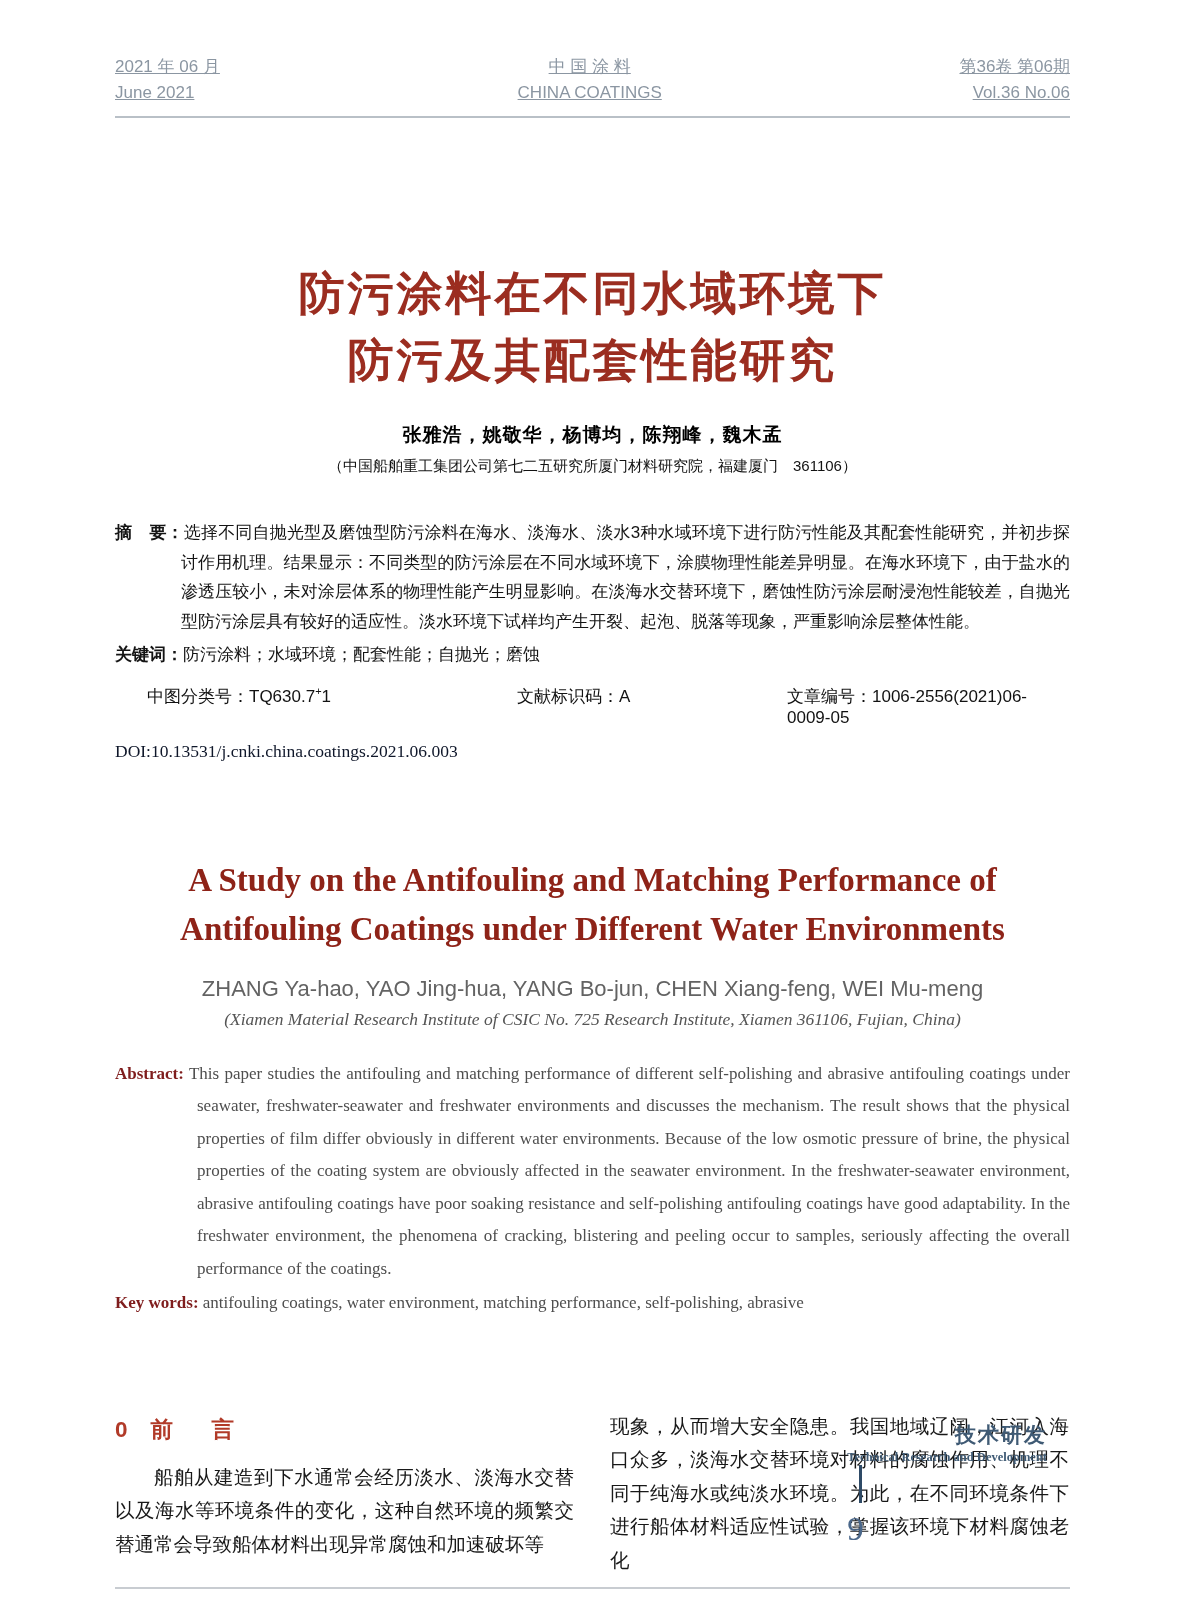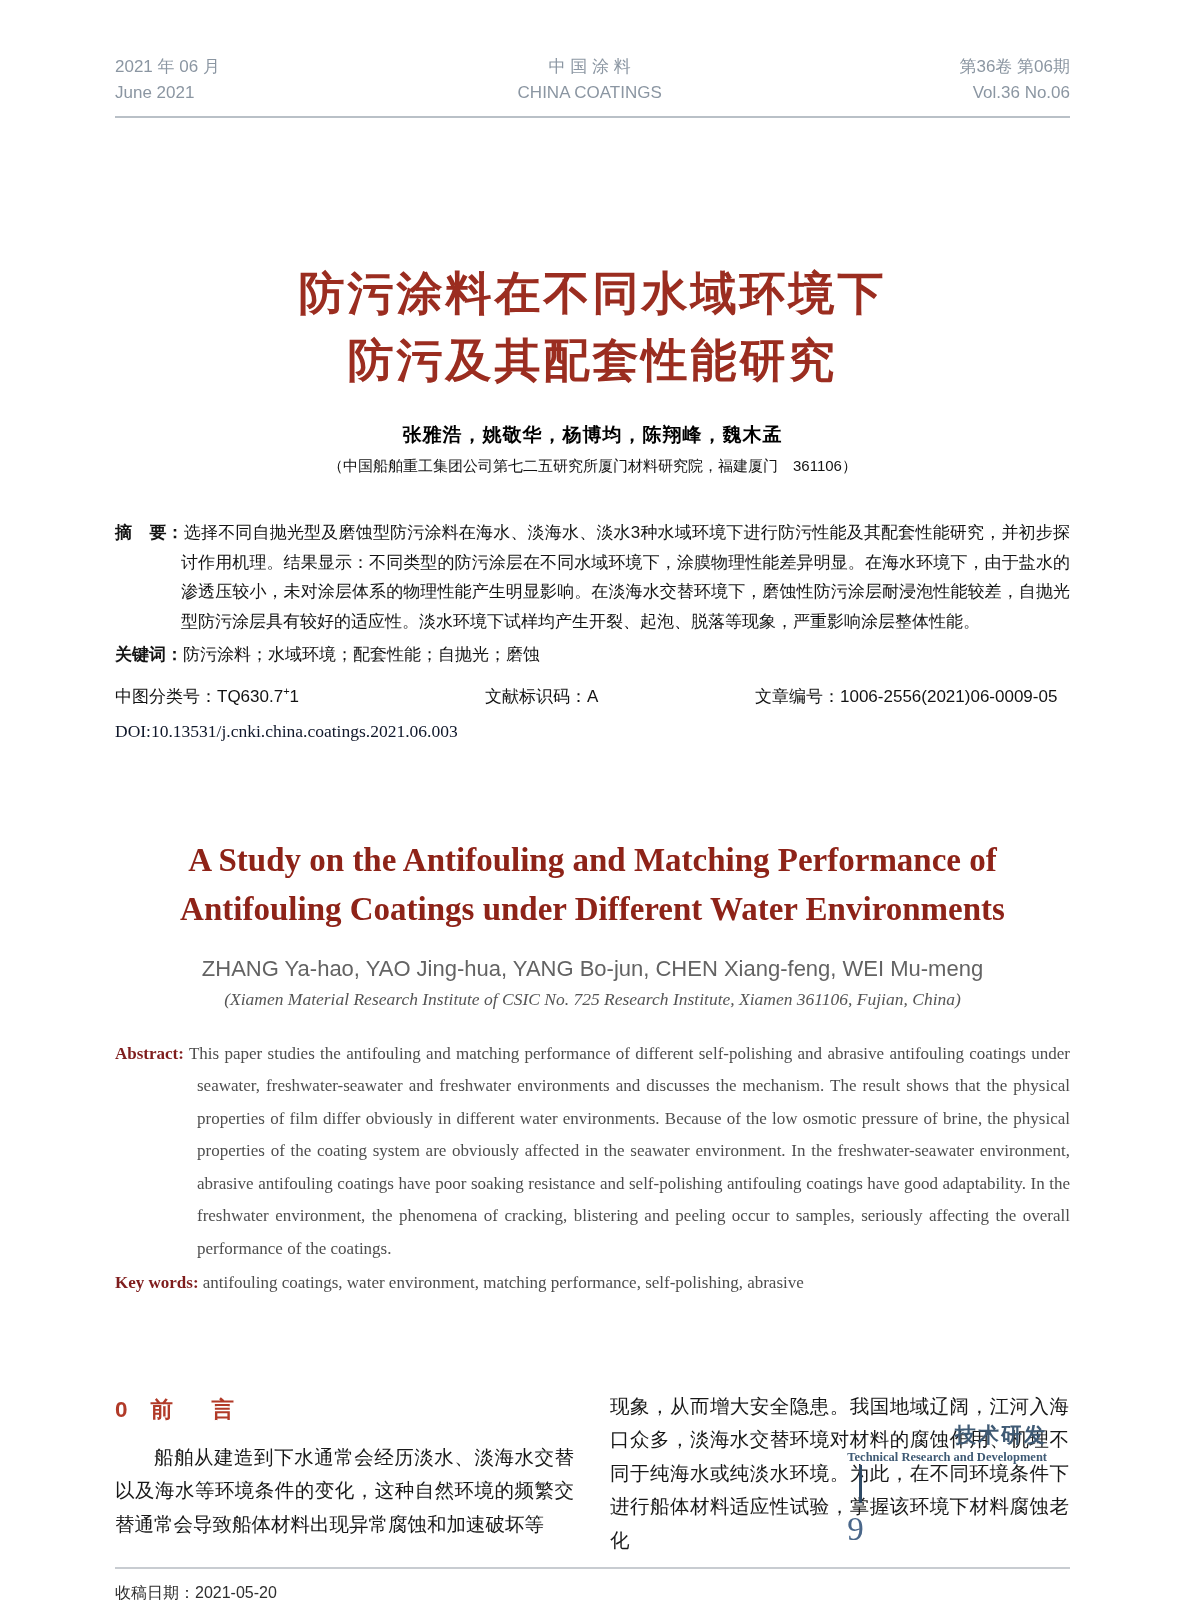--- a/index.html
+++ b/index.html
@@ -10,21 +10,21 @@
   }
   .content { padding:0 117px 0 115px; }
 
   
   .jheader {
     display:flex; justify-content:space-between; align-items:flex-end;
     padding-top:54px; padding-bottom:10px;
     border-bottom:2px solid #b9c0c7;
     color:#8b96a2; font-size:17px;
   }
-  .jheader .hcol { line-height:26px; }
+  .jheader .hcol { line-height:26px;text-decoration:underline; }
   .jheader .hcenter { text-align:center; }
   .jheader .hright { text-align:right; }
 
   
   .cn-title {
     margin-top:142px; text-align:center;
     color:#9b2d20; font-weight:bold; font-size:46px; line-height:67px;
     letter-spacing:3px;
   }
   .cn-authors {
@@ -36,21 +36,21 @@
   
   .cn-abstract {
     margin-top:42px; font-size:17px; line-height:29.5px; color:#141414;
     padding-left:66px; text-indent:-66px; text-align:justify;
   }
   .cn-abstract b, .cn-keywords b { font-weight:bold; }
   .cn-keywords {
     margin-top:4px; font-size:17px; line-height:29.5px; color:#141414;
   }
   .meta-row { margin-top:15px; display:flex; font-size:17px; color:#121212; }
-  .meta-row .m1 { width:370px; }
+  .meta-row .m1 { width:370px;margin-left:32px; }
   .meta-row .m2 { width:270px; }
   .meta-row .m3 { flex:1; }
   .meta-row sup { vertical-align:super; font-size:11px; }
   .doi-line {
     margin-top:13px; font-family:"Liberation Serif", serif;
     font-size:17.5px; color:#0f172a;
   }
 
   
   .en-title {

